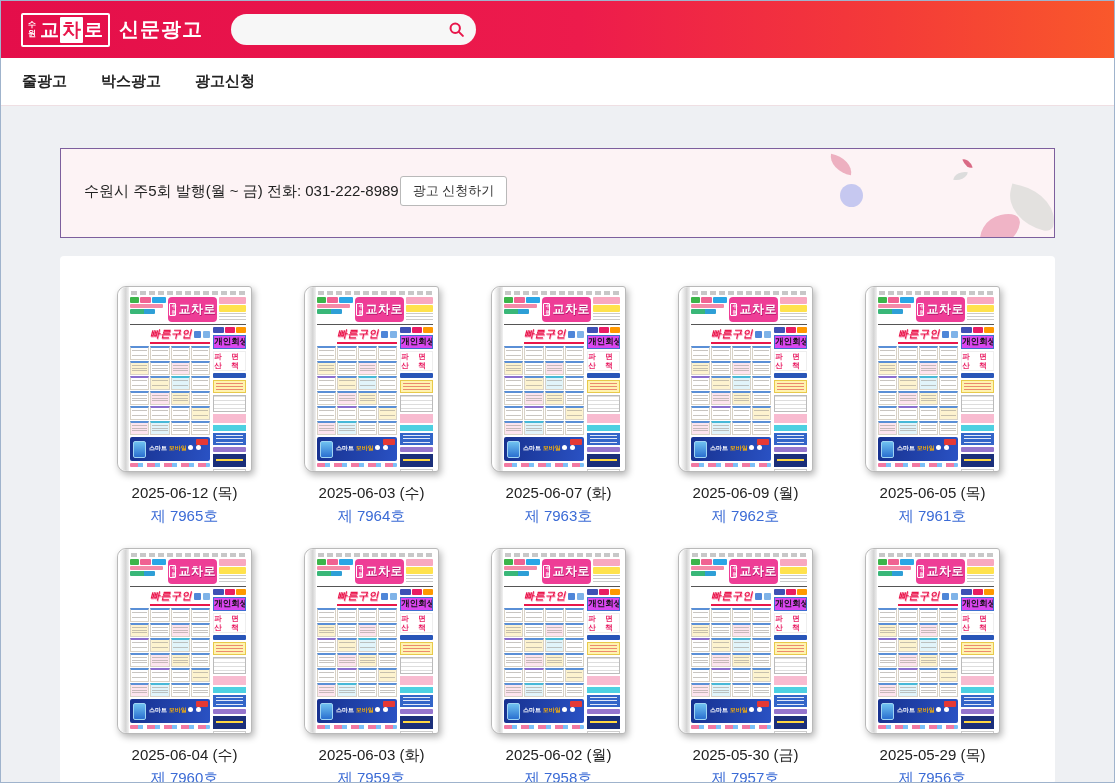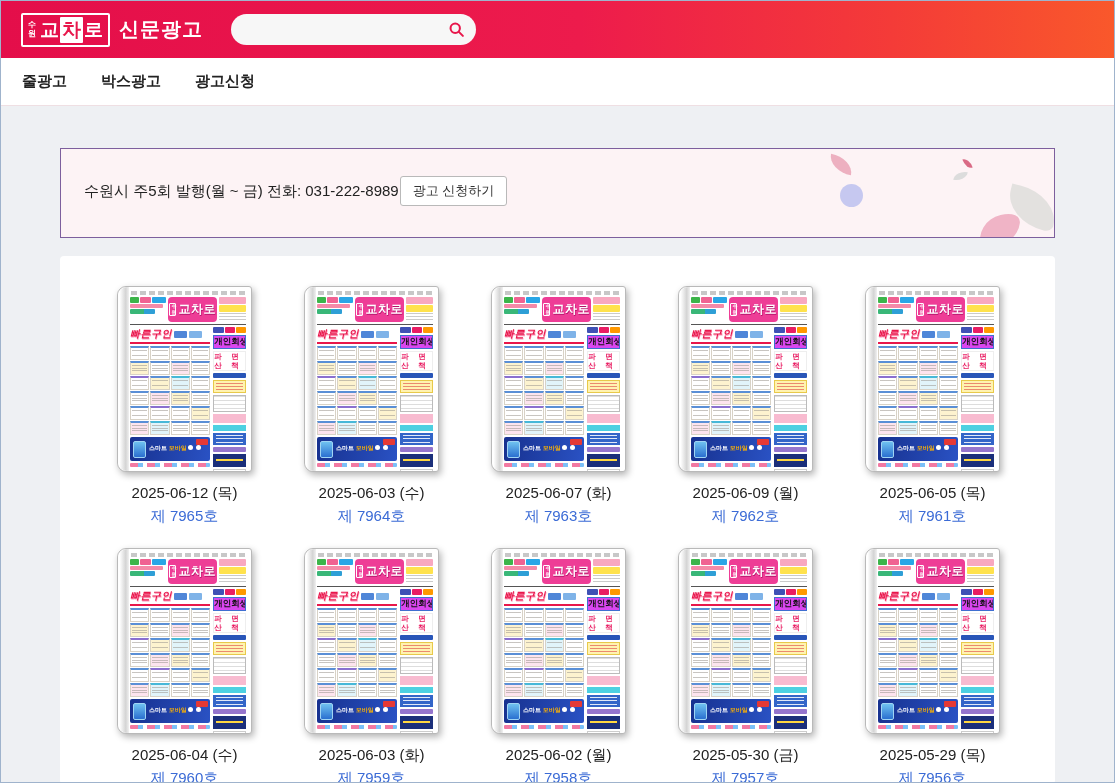--- a/index.html
+++ b/index.html
@@ -112,21 +112,21 @@
   }
   .pp-logo-region { font-size:5px; width:7px; line-height:1.05; word-break:break-all; border:1px solid #fff; padding:0 1px; border-radius:1px; font-weight:700; }
   .pp-logo-main { font-size:12px; font-weight:900; letter-spacing:.5px; text-shadow:.5px .5px 0 #b3136b; white-space:nowrap; }
   .pp-sidechips { flex:.85; display:flex; flex-direction:column; gap:1px; }
   .pp-sidechips .o { background:#f8a8c0; height:7px; border-radius:1px; }
   .pp-sidechips .y { background:#ffe24d; height:7px; border-radius:1px; }
   .pp-sidechips .l { flex:1; background:repeating-linear-gradient(#b5b5b5 0 1px,transparent 1px 3px); opacity:.7; }
 
   .pp-cols { flex:1; display:flex; gap:3px; border-top:1px solid #555; margin-top:2px; padding-top:2px; min-height:0; }
   .pp-left { flex:2.45; display:flex; flex-direction:column; gap:2px; min-width:0; }
-  .pp-headline { display:flex; align-items:center; gap:2px; border-bottom:2px solid var(--brand,#e8174b); padding-bottom:1px; flex:none; }
+  .pp-headline { display:flex; align-items:center; gap:2px; border-bottom:2px solid var(--brand,#e8174b); padding-bottom:1px; flex:none;margin-left:20px; }
   .pp-headline span {
     color:var(--brand,#e8174b); font-weight:900; font-style:italic; font-size:10px;
     letter-spacing:.5px; white-space:nowrap; text-shadow:.5px .5px 0 #f9b;
   }
   .pp-headline i { width:13px; height:7px; background:#4f86d8; border-radius:1px; }
   .pp-headline i + i { background:#7fb3e8; }
   .pp-grid { flex:1; display:grid; grid-template-columns:repeat(4,1fr); grid-auto-rows:1fr; gap:1px; min-height:0; }
   .pp-grid b { background:#fff; border:.5px solid #d8d2c6; border-top:2.5px solid #5a8fd6; position:relative; min-height:0; }
   .pp-grid b:nth-child(5n)  { background:#fdf3cf; }
   .pp-grid b:nth-child(7n)  { background:#fde4ee; }

